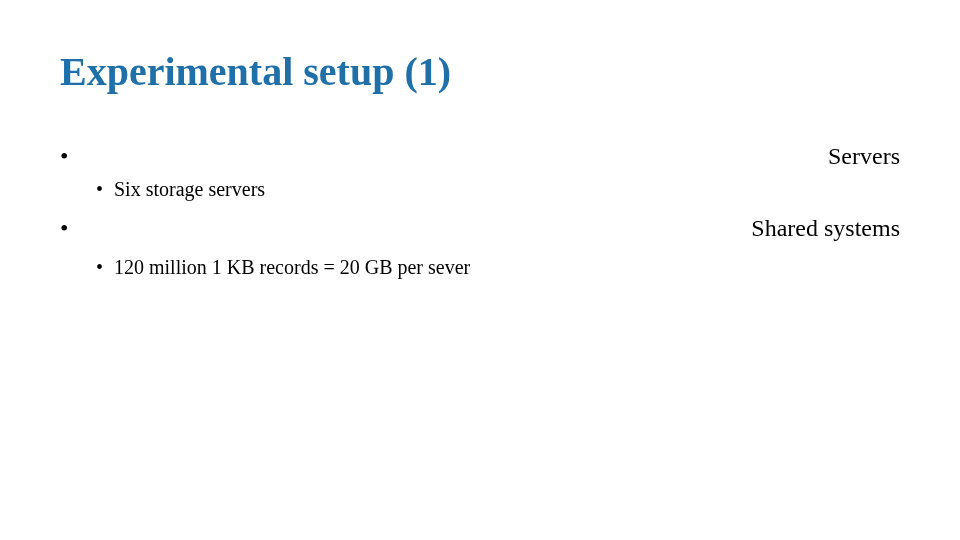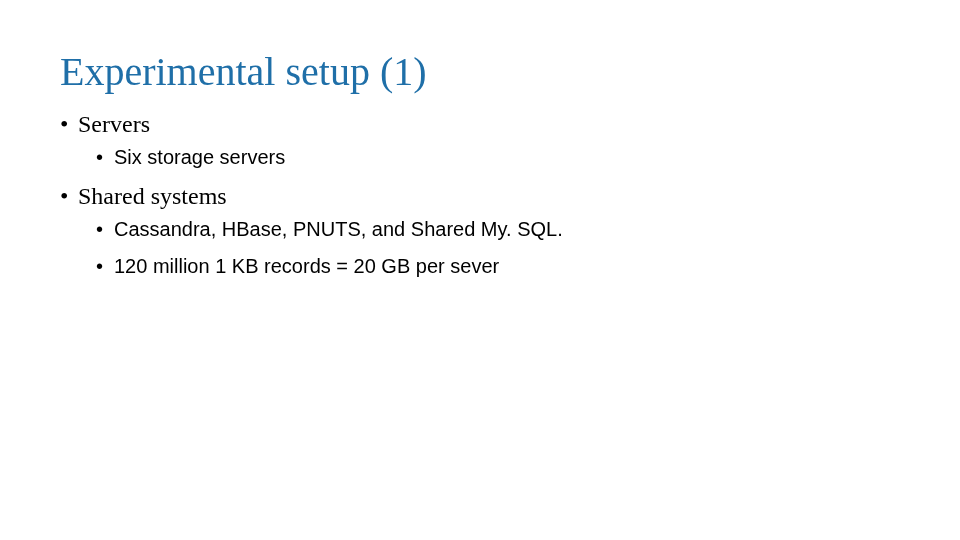--- a/index.html
+++ b/index.html
@@ -12,38 +12,39 @@
     color: #000000;
   }
   .slide {
     box-sizing: border-box;
     padding: 48px 60px 0 60px;
   }
   .title {
     font-family: "Palatino Linotype", "Book Antiqua", Palatino, Georgia, serif;
     font-size: 40px;
     color: #1f6fa8;
-    margin: 0 0 16px 0;
-    font-weight: 400;
+    margin: 0 0 48px 0;
+    font-weight: 700;
   }
   .level1 {
     font-family: "Times New Roman", Times, serif;
     font-size: 24px;
     margin: 0 0 8px 0;
     padding-left: 18px;
     position: relative;
+    text-align: right;
   }
   .level1::before {
     content: "•";
     position: absolute;
     left: 0;
     top: 0;
   }
   .level2 {
-    font-family: Liberation Sans, sans-serif;
+    font-family: Liberation Serif, serif;
     font-size: 20px;
     margin: 0 0 4px 0;
     padding-left: 18px;
     margin-left: 36px;
     position: relative;
   }
   .level2::before {
     content: "•";
     position: absolute;
     left: 0;
@@ -59,19 +60,18 @@
 <div class="slide">
   <h1 class="title">Experimental setup (1)</h1>
 
   <div class="group">
     <div class="level1">Servers</div>
     <div class="level2">Six storage servers</div>
   </div>
 
   <div class="group">
     <div class="level1">Shared systems</div>
-    <div class="level2">Cassandra, HBase, PNUTS, and Shared My. SQL.</div>
   </div>
 
   <div class="group">
     <div class="level2">120 million 1 KB records = 20 GB per sever</div>
   </div>
 </div>
 
 </body></html>

